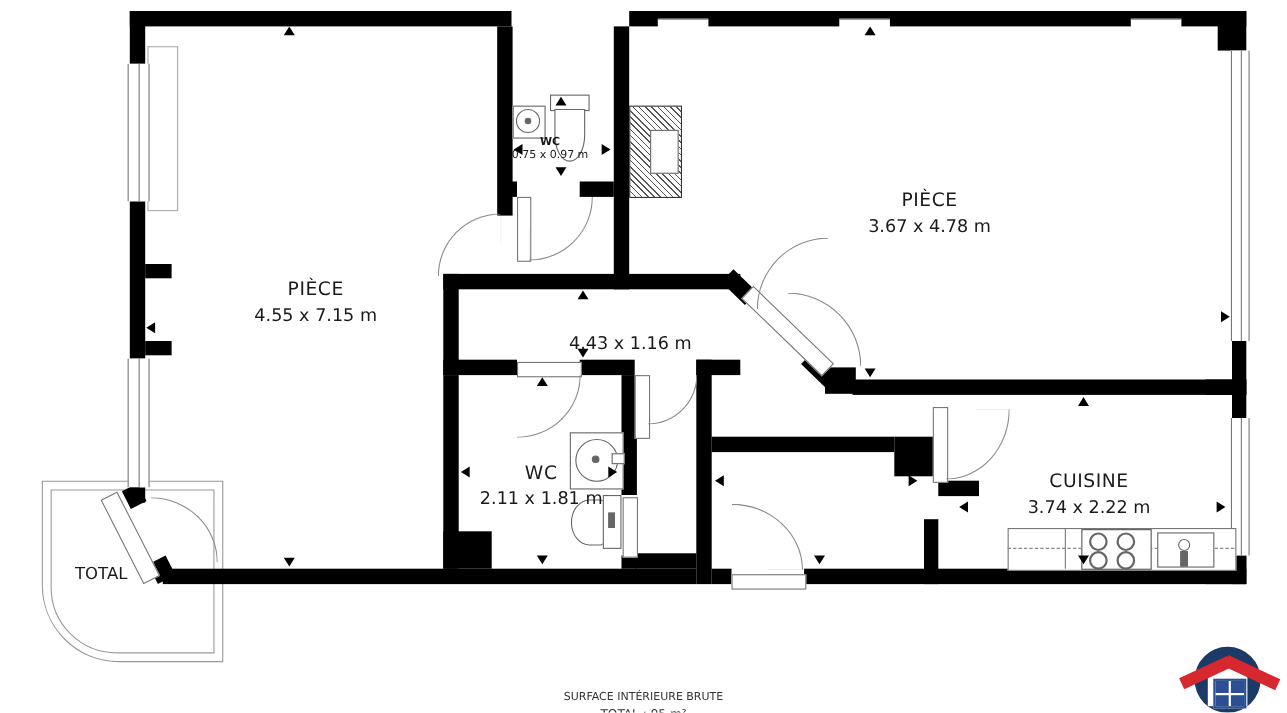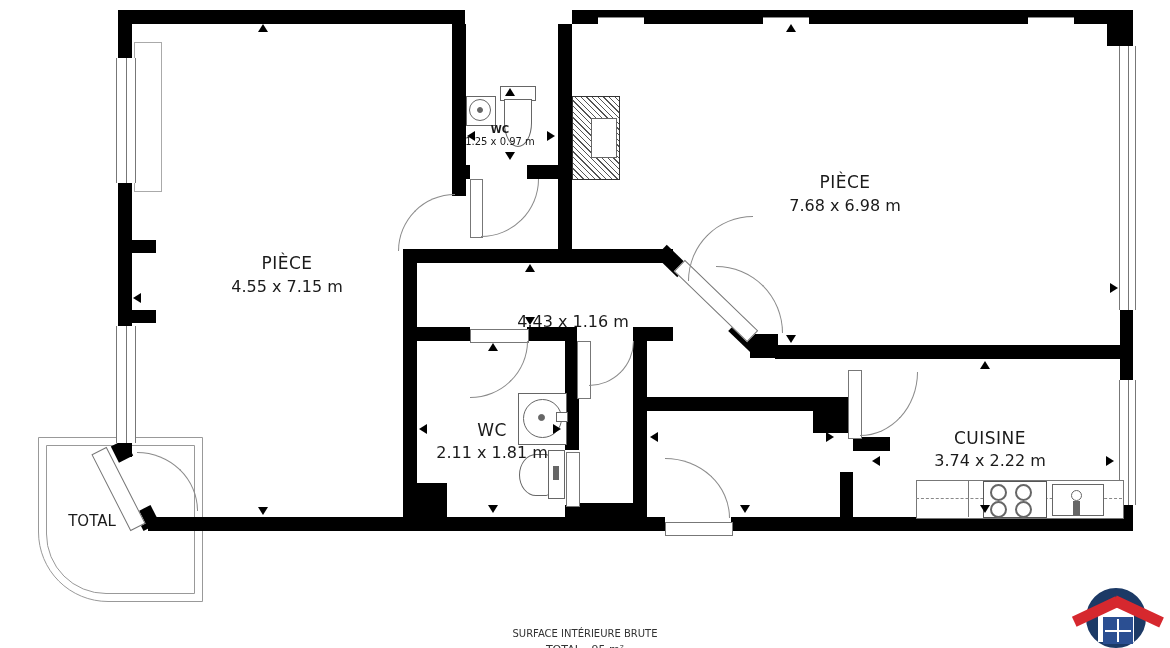--- a/index.html
+++ b/index.html
@@ -180,26 +180,26 @@
   <div class="ar down" style="left:740px;top:505px;"></div>
   <div class="ar left" style="left:872px;top:456px;"></div>
   <div class="ar right" style="left:1106px;top:456px;"></div>
   <div class="ar up" style="left:980px;top:361px;"></div>
   <div class="ar down" style="left:980px;top:505px;"></div>
 
   <div class="lbl rname" style="left:187px;top:253px;width:200px;">PIÈCE</div>
   <div class="lbl rdims" style="left:187px;top:277px;width:200px;">4.55 x 7.15 m</div>
 
   <div class="lbl rname" style="left:745px;top:172px;width:200px;">PIÈCE</div>
-  <div class="lbl rdims" style="left:745px;top:196px;width:200px;">7.68 x 6.98 m</div>
+  <div class="lbl rdims" style="left:745px;top:196px;width:200px;">3.67 x 4.78 m</div>
 
   <div class="lbl tiny" style="left:465px;top:124px;width:70px;font-weight:bold;">WC</div>
-  <div class="lbl tiny" style="left:455px;top:136px;width:90px;">1.25 x 0.97 m</div>
-
-  <div class="lbl rdims" style="left:473px;top:312px;width:200px;">4.43 x 1.16 m</div>
+  <div class="lbl tiny" style="left:455px;top:136px;width:90px;">0.75 x 0.97 m</div>
+
+  <div class="lbl rdims" style="left:473px;top:302px;width:200px;">4.43 x 1.16 m</div>
 
   <div class="lbl rname" style="left:412px;top:420px;width:160px;">WC</div>
   <div class="lbl rdims" style="left:402px;top:443px;width:180px;">2.11 x 1.81 m</div>
 
 
   <div class="lbl rname" style="left:890px;top:428px;width:200px;">CUISINE</div>
   <div class="lbl rdims" style="left:890px;top:451px;width:200px;">3.74 x 2.22 m</div>
 
   <div class="lbl" style="left:32px;top:512px;width:120px;font-size:15px;">TOTAL</div>
 

